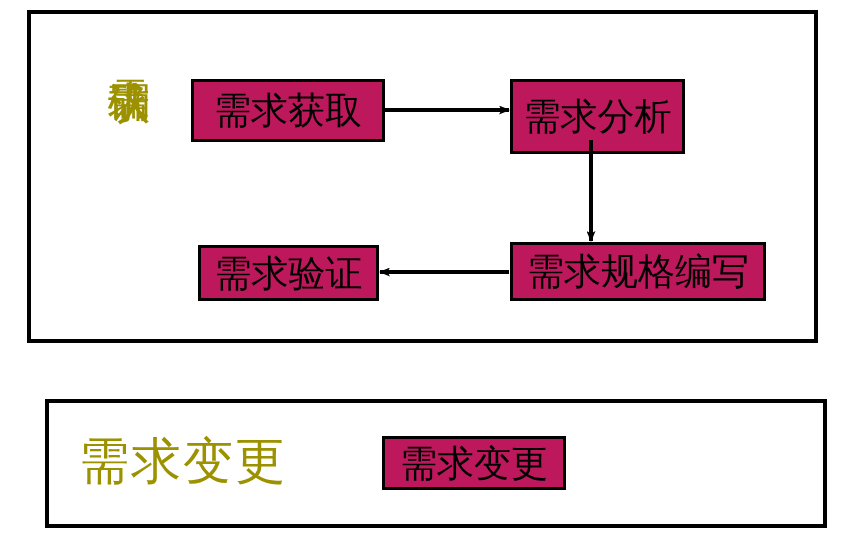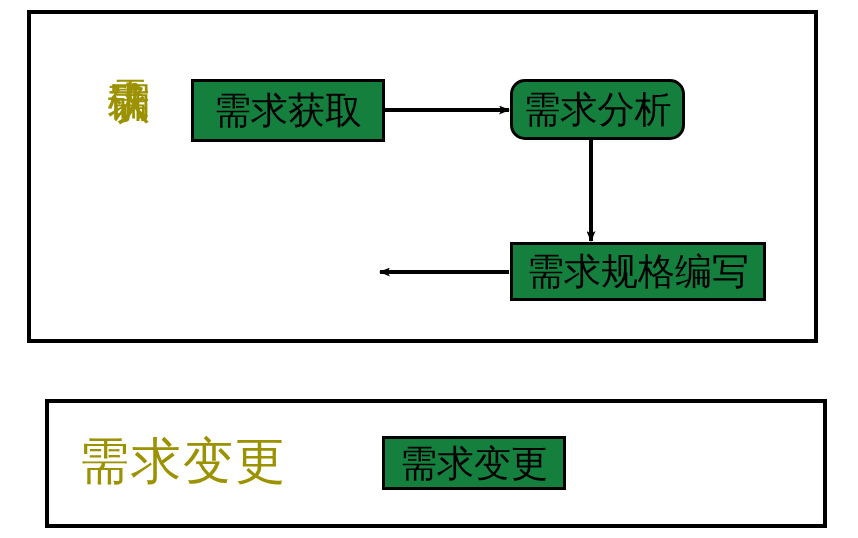--- a/index.html
+++ b/index.html
@@ -66,43 +66,42 @@
     top: 436px;
     font-size: 50px;
     letter-spacing: 2px;
   }
 
   
   .node {
     position: absolute;
     box-sizing: border-box;
     border: 3px solid #000000;
-    background: #15803d;
+    background: #be185d;
     display: flex;
     align-items: center;
     justify-content: center;
     color: #000000;
     font-family: "Liberation Serif", "DejaVu Serif", serif;
     white-space: nowrap;
     line-height: 1;
   }
   #node-requirement-elicitation {
     left: 191px;
     top: 79px;
     width: 194px;
     height: 63px;
     font-size: 37px;
   }
   #node-requirement-analysis {
     left: 510px;
     top: 79px;
     width: 175px;
-    height: 61px;
+    height: 75px;
     font-size: 37px;
-    border-radius: 15px;
   }
   #node-requirement-specification {
     left: 510px;
     top: 242px;
     width: 256px;
     height: 59px;
     font-size: 37px;
     text-align: right;
   }
   #node-requirement-validation {
@@ -144,20 +143,23 @@
   </div>
 
   <div class="node" id="node-requirement-analysis">
     <span>需求分析</span>
   </div>
 
   <div class="node" id="node-requirement-specification">
     <span>需求规格编写</span>
   </div>
 
+  <div class="node" id="node-requirement-validation">
+    <span>需求验证</span>
+  </div>
 
   <div class="group-box" id="group-requirement-change"></div>
 
   <div class="group-caption" id="caption-requirement-change">需求变更</div>
 
   <div class="node" id="node-requirement-change">
     <span>需求变更</span>
   </div>
 
   <svg id="connector-layer" viewBox="0 0 858 538" width="858" height="538">

